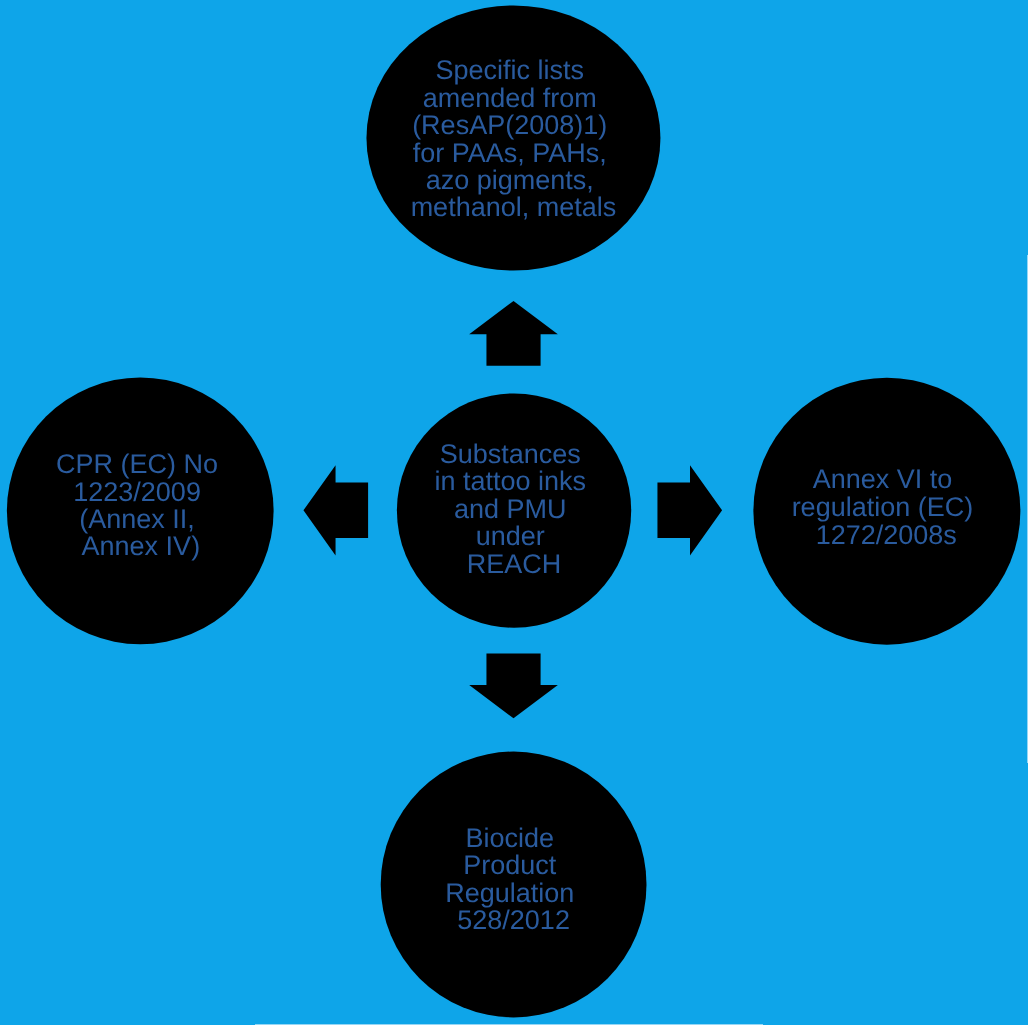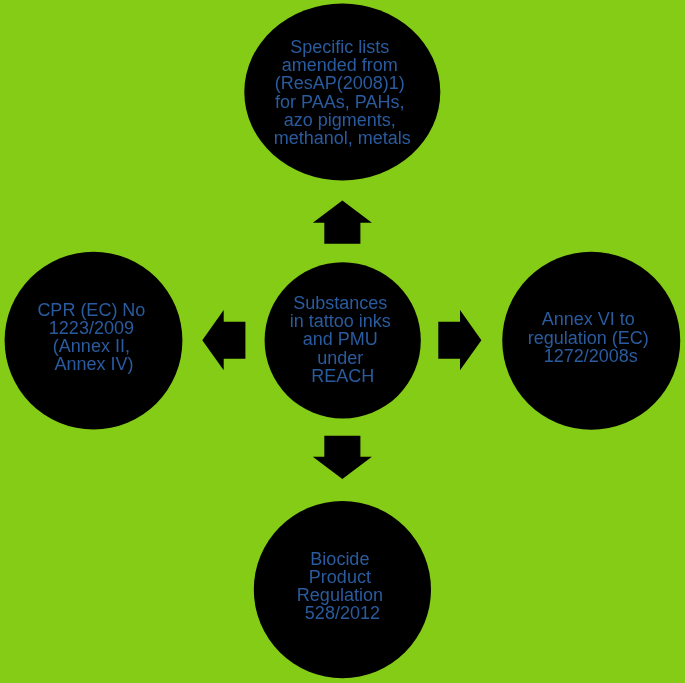--- a/index.html
+++ b/index.html
@@ -1,19 +1,19 @@
 <!DOCTYPE html>
 <html><head>
 <meta charset="utf-8">
 <title>Substances in tattoo inks and PMU under REACH</title>
 <style>
   html,body{margin:0;padding:0;background:#ffffff;}
   body{width:685px;height:683px;overflow:hidden;
        font-family:"Liberation Sans", sans-serif;}
-  #stage{position:relative;width:685px;height:683px;background:#84cc16;}
+  #stage{position:relative;width:685px;height:683px;background:#0ea5e9;}
   svg.diagram{position:absolute;left:0;top:0;width:685px;height:683px;display:block;}
   .node-text{font-family:"Liberation Sans", sans-serif;font-size:18px;fill:#2a5b9e;
              text-anchor:middle;}
 </style>
 </head>
 <body>
 
 <div id="stage">
   <svg class="diagram" viewBox="0 0 685 683">
     <defs>

